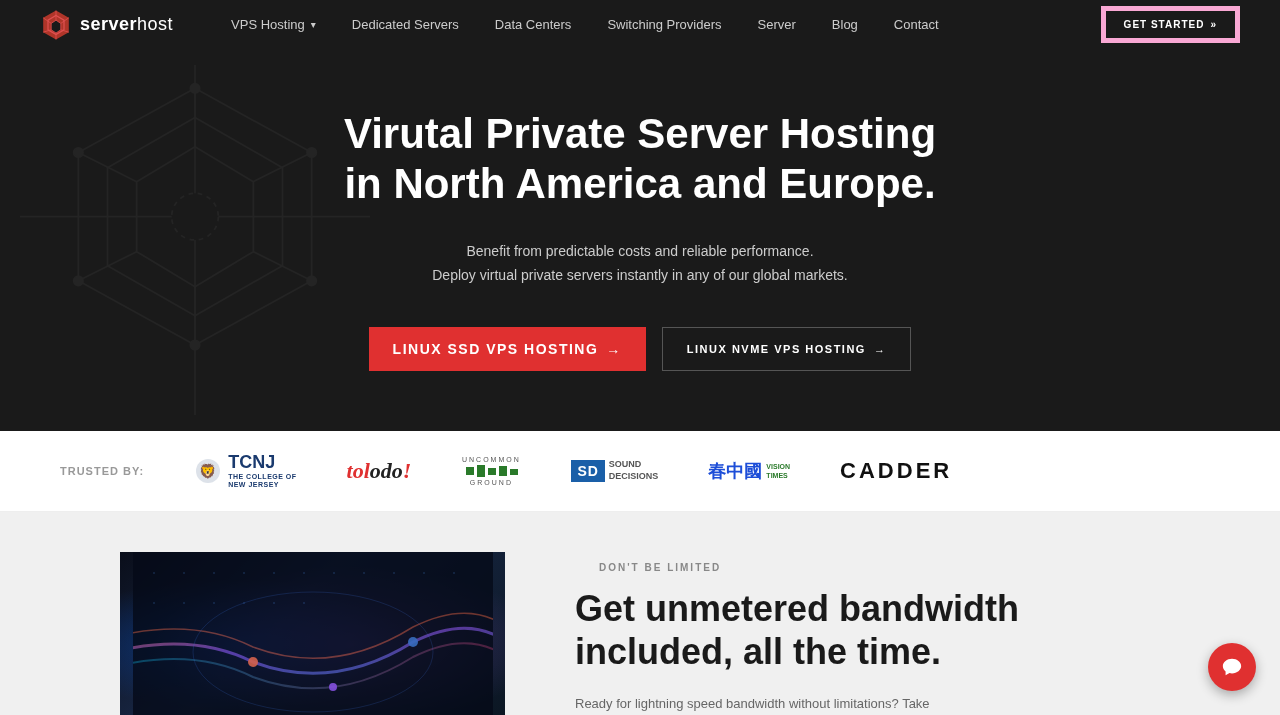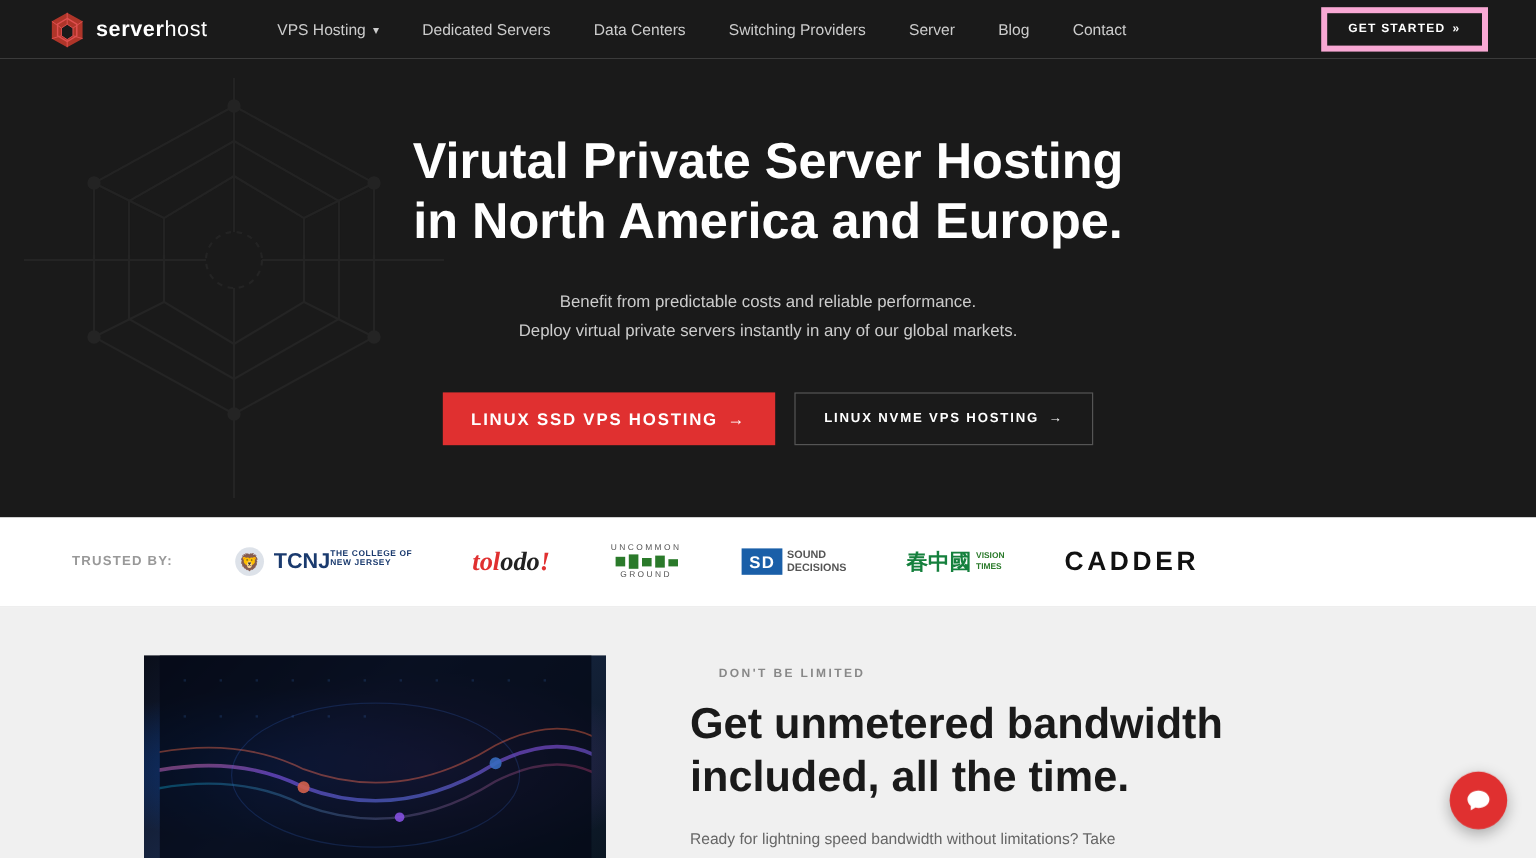--- a/index.html
+++ b/index.html
@@ -182,21 +182,21 @@
       display: flex;
       align-items: center;
       gap: 6px;
     }
     .logo-tcnj .lion-icon {
       width: 28px;
       height: 28px;
     }
     .logo-tcnj .tcnj-text {
       display: flex;
-      flex-direction: row;
+      flex-direction: column;
       line-height: 1.1;
     }
     .logo-tcnj .tcnj-main {
       font-size: 18px;
       font-weight: 900;
       color: #1a3a6e;
     }
     .logo-tcnj .tcnj-sub {
       font-size: 7px;
       color: #1a3a6e;
@@ -240,21 +240,21 @@
       line-height: 1.3;
       font-weight: 600;
     }
     .logo-china {
       display: flex;
       align-items: center;
       gap: 4px;
     }
     .logo-china .china-text {
       font-size: 18px;
-      color: #15803d;
+      color: #1d4ed8;
       font-weight: 700;
     }
     .logo-china .china-sub {
       font-size: 8px;
       color: #555;
       line-height: 1.2;
     }
     .logo-cadder {
       font-size: 22px;
       font-weight: 900;

